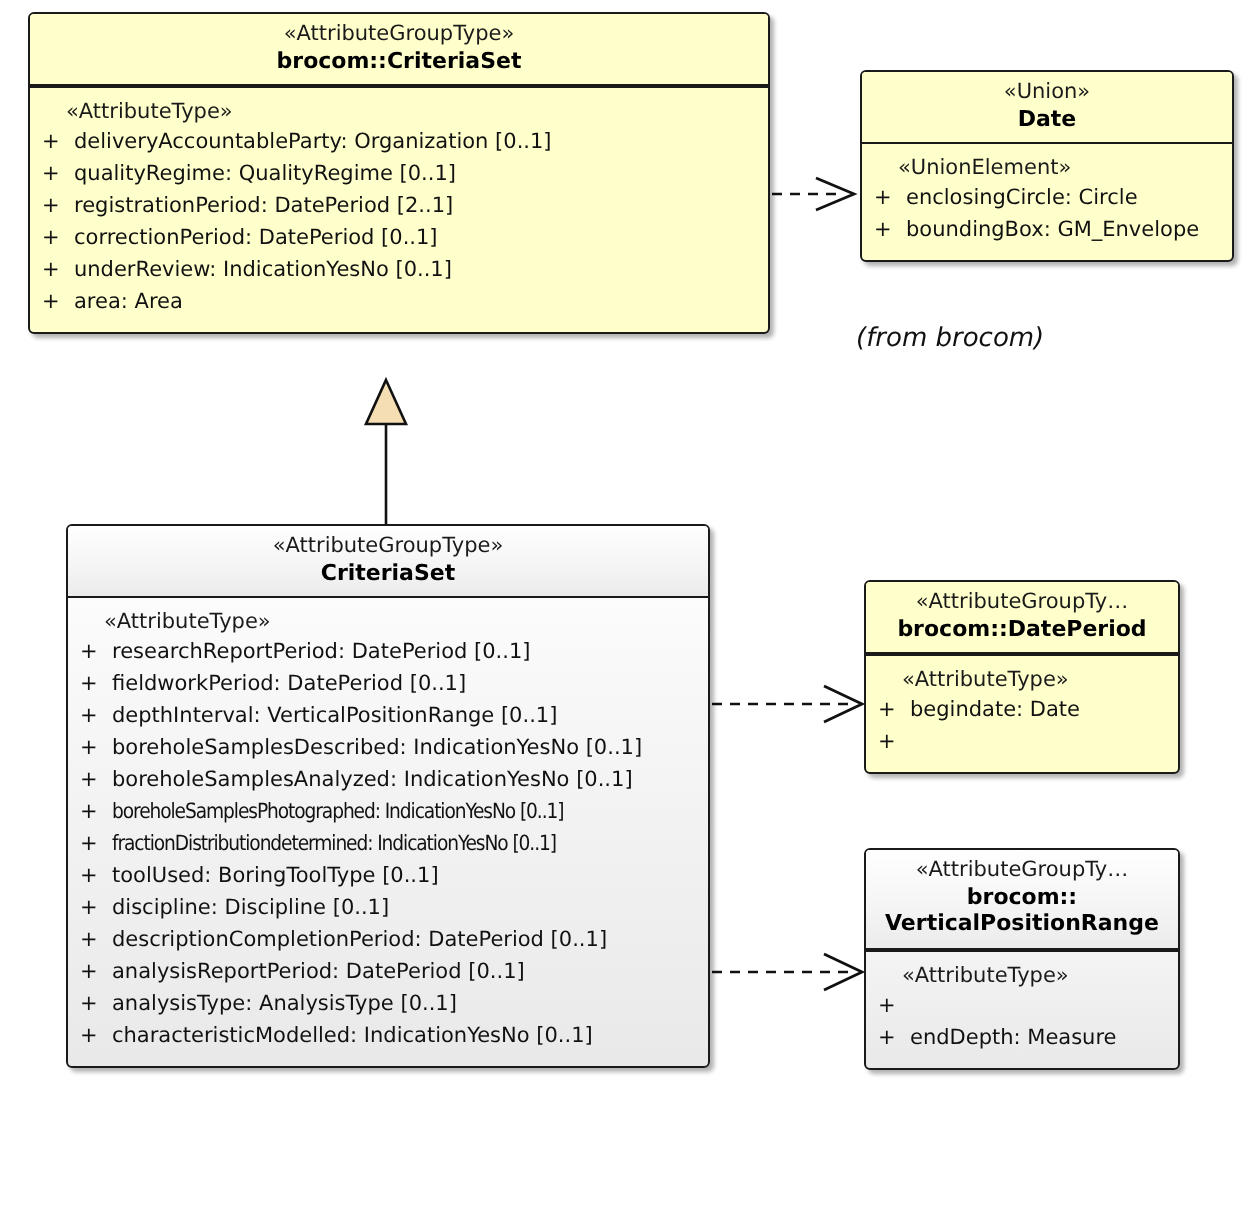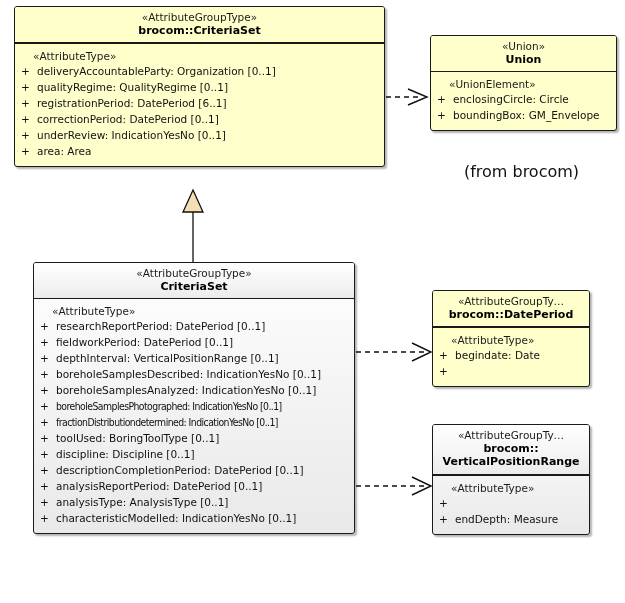--- a/index.html
+++ b/index.html
@@ -106,24 +106,25 @@
   .attr.tight .sig {
     letter-spacing: -0.55px;
     font-stretch: condensed;
     transform: scaleX(0.985);
     transform-origin: left center;
   }
 
   
   .pkg-note {
     position: absolute;
-    font-size: 16px;
+    font-size: 13px;
+    font-style: italic;
     color: #111111;
     white-space: nowrap;
-    text-align: center;
+    text-align: left;
   }
 
   
   #cls-brocom-criteriaset { left: 14px;  top: 6px;   width: 371px; }
   #cls-area               { left: 430px; top: 35px;  width: 187px; }
   #cls-criteriaset        { left: 33px;  top: 262px; width: 322px; }
   #cls-dateperiod         { left: 432px; top: 290px; width: 158px; }
   #cls-verticalposrange   { left: 432px; top: 424px; width: 158px; }
   #note-from-brocom       { left: 428px; top: 162px; width: 187px; }
 </style>
@@ -166,41 +167,41 @@
       <div class="attr">
         <span class="vis">+</span>
         <span class="sig">deliveryAccountableParty: Organization [0..1]</span>
       </div>
       <div class="attr">
         <span class="vis">+</span>
         <span class="sig">qualityRegime: QualityRegime [0..1]</span>
       </div>
       <div class="attr">
         <span class="vis">+</span>
-        <span class="sig">registrationPeriod: DatePeriod [6..1]</span>
+        <span class="sig">registrationPeriod: DatePeriod [2..1]</span>
       </div>
       <div class="attr">
         <span class="vis">+</span>
         <span class="sig">correctionPeriod: DatePeriod [0..1]</span>
       </div>
       <div class="attr">
         <span class="vis">+</span>
         <span class="sig">underReview: IndicationYesNo [0..1]</span>
       </div>
       <div class="attr">
         <span class="vis">+</span>
         <span class="sig">area: Area</span>
       </div>
     </div>
   </div>
 
   <div class="uml-class yellow" id="cls-area">
     <div class="uml-header">
       <div class="stereotype">«Union»</div>
-      <div class="classname">Union</div>
+      <div class="classname">Date</div>
     </div>
     <div class="uml-body">
       <div class="section-stereotype">«UnionElement»</div>
       <div class="attr">
         <span class="vis">+</span>
         <span class="sig">enclosingCircle: Circle</span>
       </div>
       <div class="attr">
         <span class="vis">+</span>
         <span class="sig">boundingBox: GM_Envelope</span>

